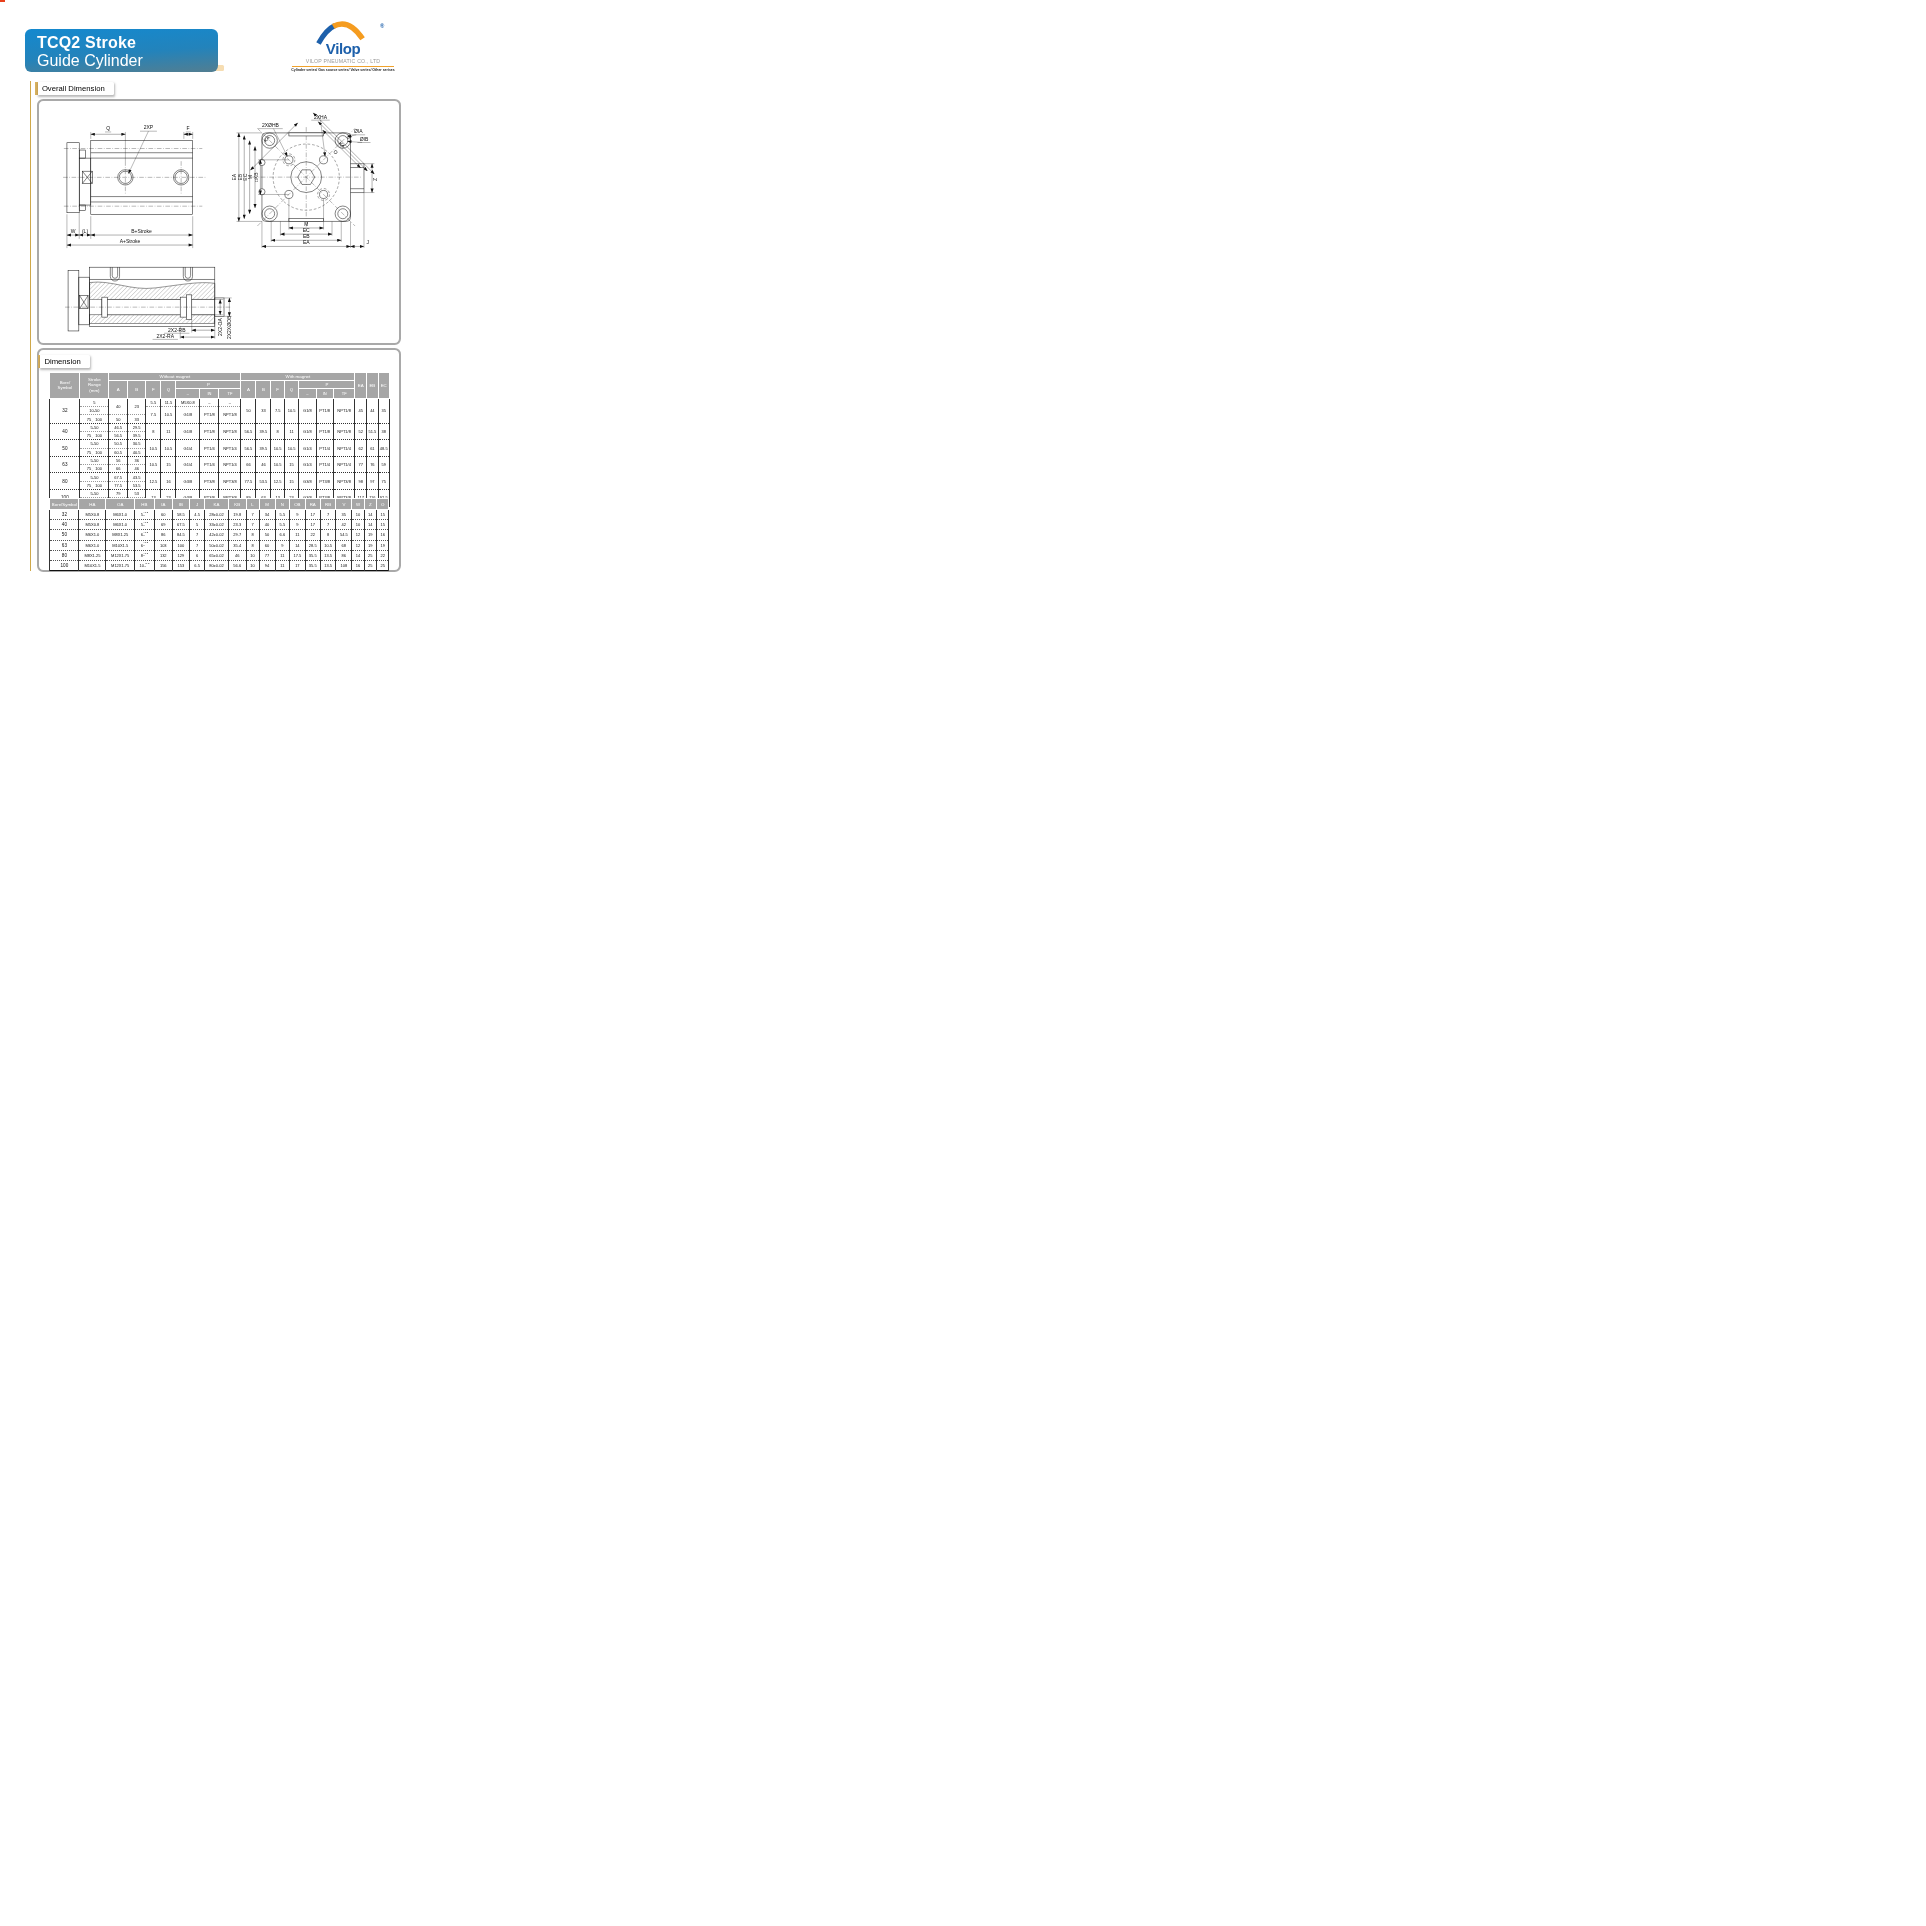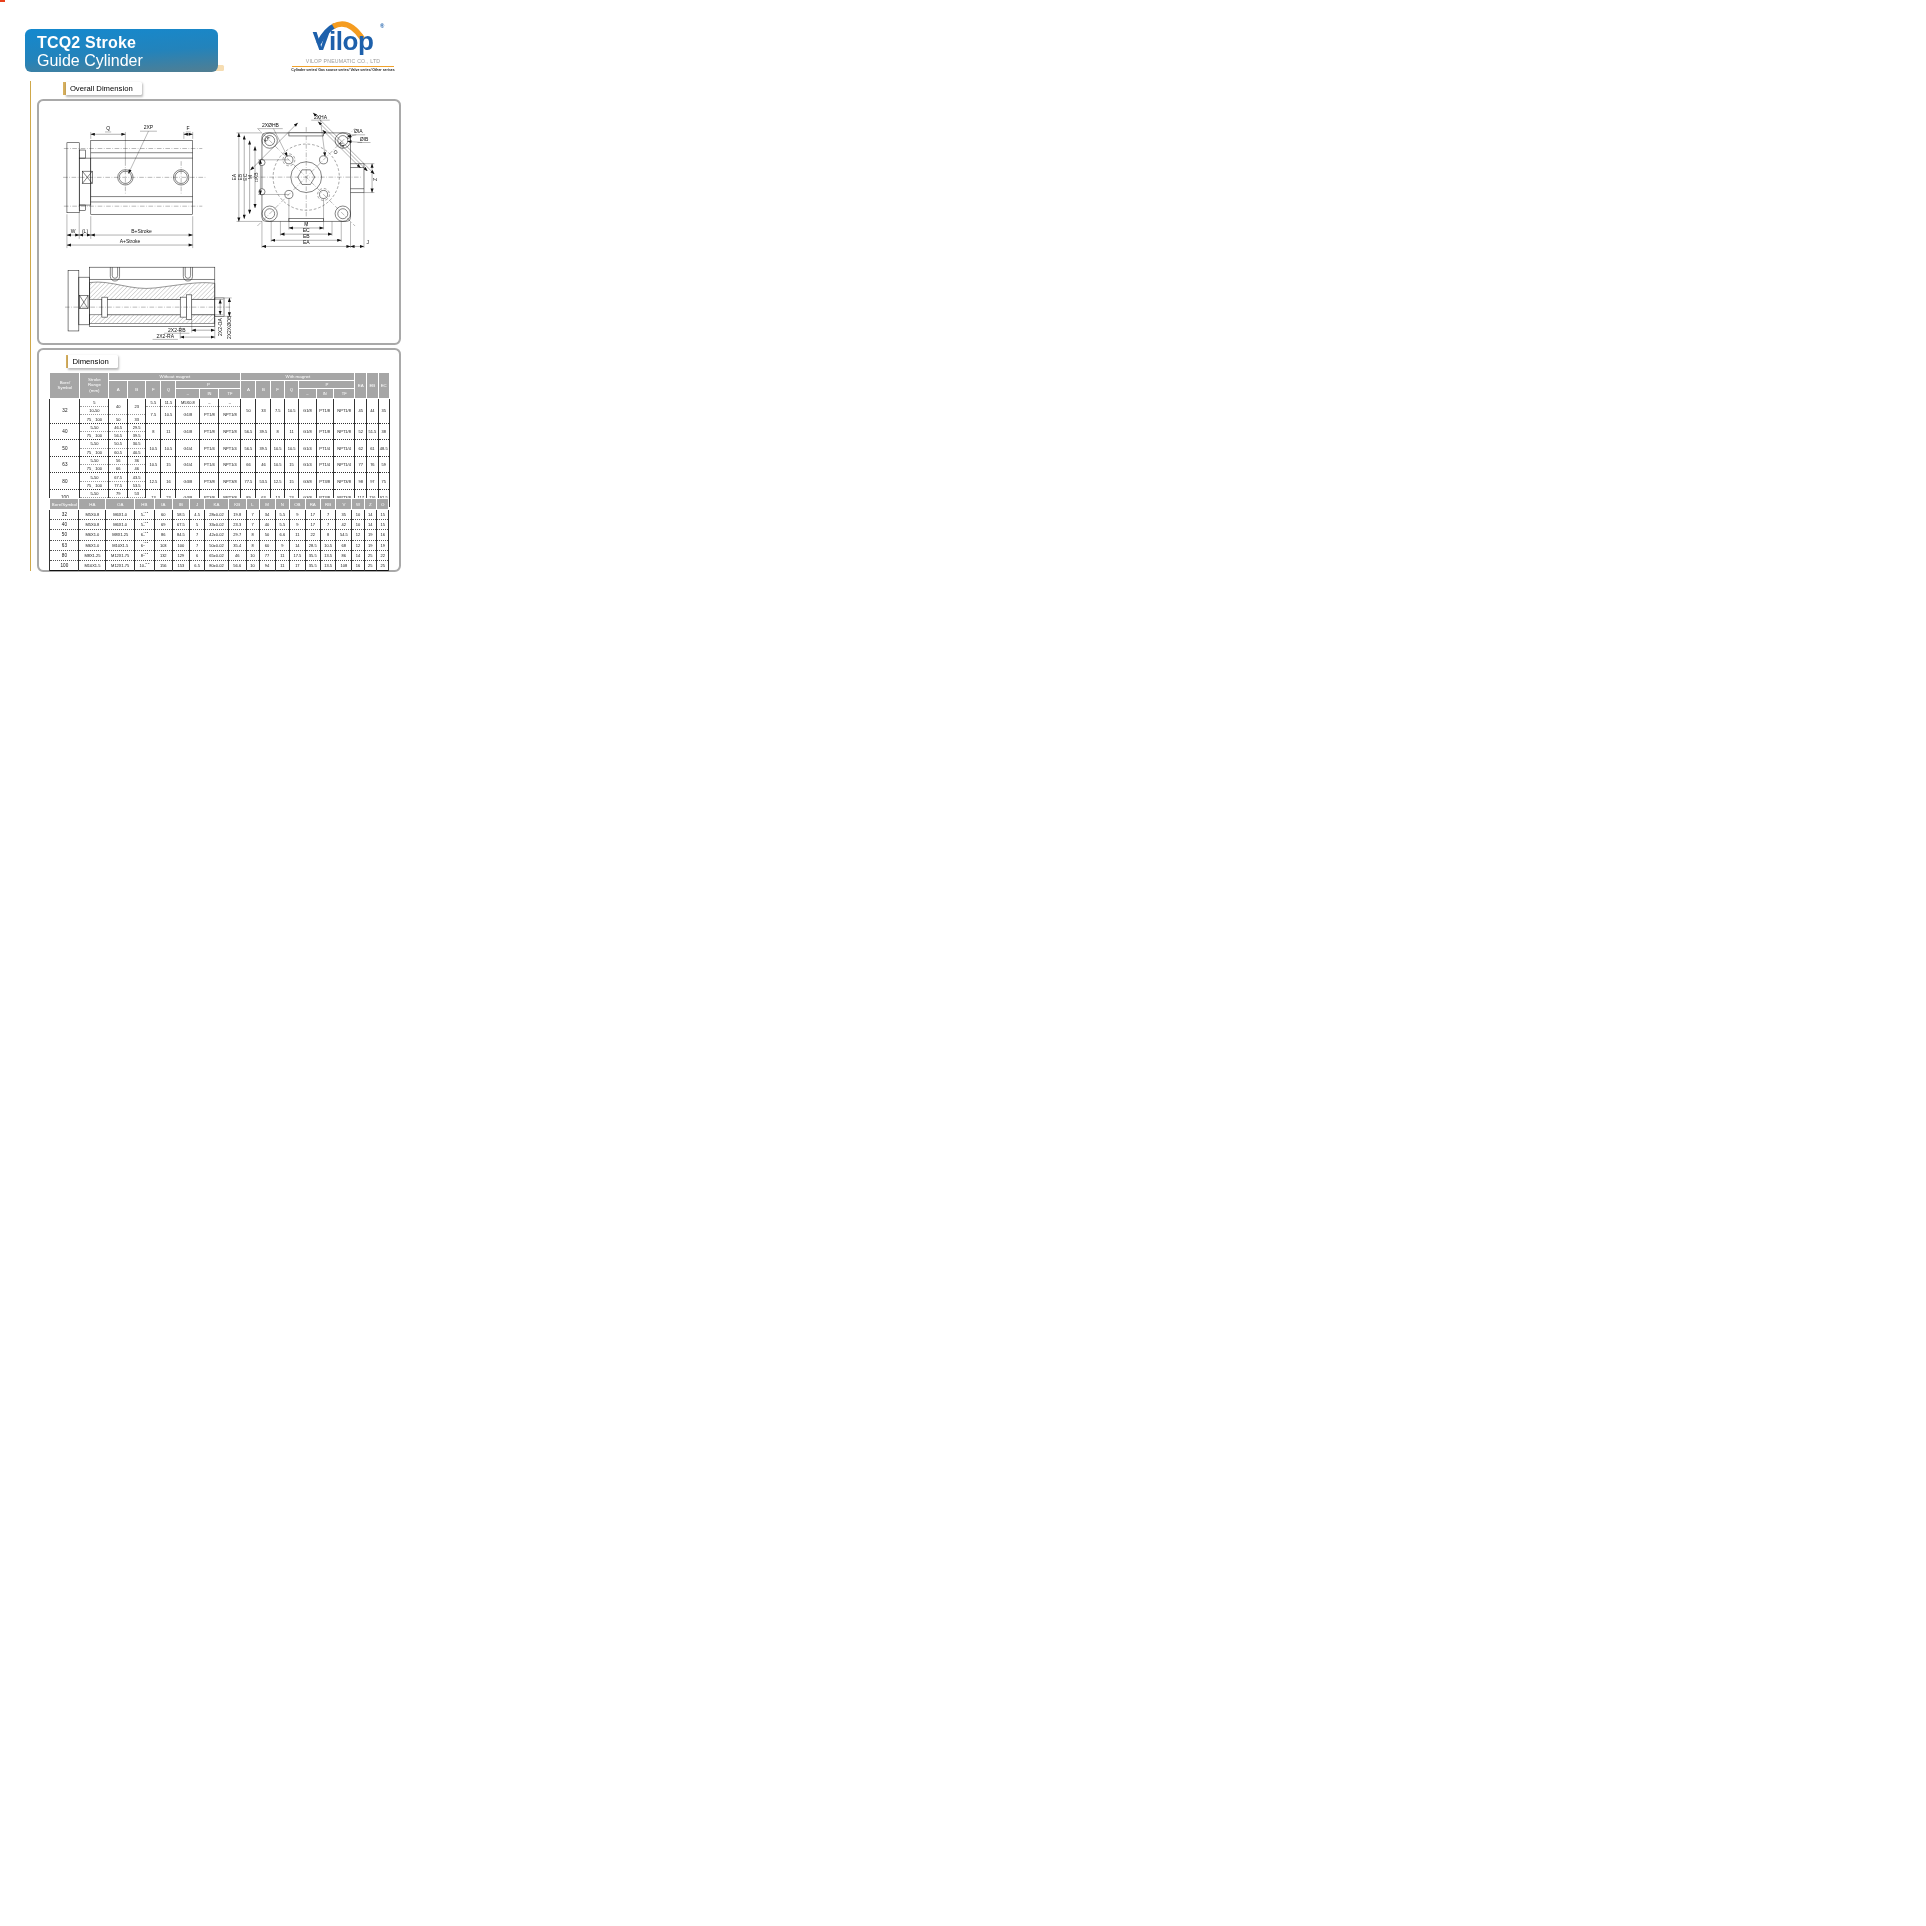--- a/index.html
+++ b/index.html
@@ -14,33 +14,33 @@
                   background:#f6ddb2; border-radius:1.5px; }
   .titlebox { position:absolute; left:25.4px; top:29px; width:193px; height:43px; border-radius:6.2px;
               background:linear-gradient(176deg,#1489cf 0%,#2383bb 55%,#527e91 100%);
               color:#fff; }
   .titlebox .l1 { margin:0; padding:4.6px 0 0 11.6px; font-size:16px; font-weight:600; letter-spacing:0.2px; }
   .titlebox .l2 { margin:0; padding:0.8px 0 0 11.6px; font-size:16px; font-weight:500; }
 
   
   .logo { position:absolute; left:291px; top:23px; width:104px; text-align:center; }
   .logo .brandrow { position:relative; height:34px; }
-  .logo .brand { position:absolute; left:0; right:0; bottom:0; font-size:26px; font-weight:bold;
+  .logo .brand { position:absolute; left:0; right:0; bottom:0; font-size:15px; font-weight:bold;
                  color:#1d60ab; letter-spacing:-0.4px; }
   .logo .arc { position:absolute; left:22.3px; top:-2.3px; }
   .logo .reg { position:absolute; right:10.8px; top:0; color:#1d60ab; font-size:5.8px; font-weight:bold; }
   .logo .company { margin-top:1.2px; font-size:5.2px; color:#9a9a9a; letter-spacing:0.2px; white-space:nowrap; font-weight:500; }
   .logo .rule { height:1.2px; background:#f0a22c; margin:1.5px 0.8px 1.2px; }
   .logo .tagline { font-size:3.5px; color:#1c1c1c; font-weight:bold; white-space:nowrap; }
 
   
   .gold-hairline { position:absolute; left:30px; top:81px; width:1px; height:490px; background:#cfa84a; }
 
   
-  .sec-heading { position:absolute; display:flex; height:13px; z-index:3;margin-left:28px; }
+  .sec-heading { position:absolute; display:flex; height:13px; z-index:3; }
   .sec-heading .bar { width:2.7px; background:#d8b15f; }
   .sec-heading .card { background:#fff; box-shadow:0.8px 1.2px 2.3px rgba(0,0,0,.28); border-radius:0 1.5px 1.5px 0;
                        padding:0 9.2px 0 4.2px; font-size:7.7px; color:#000; display:flex; align-items:center; }
 
   
   .panel { position:absolute; left:37px; width:364px; border:2.3px solid #a9a9a9; border-radius:6.2px;
            background:#fff; box-sizing:border-box; }
   #panel1 { top:99px; height:246px; }
   #panel2 { top:348px; height:224px; }
 

